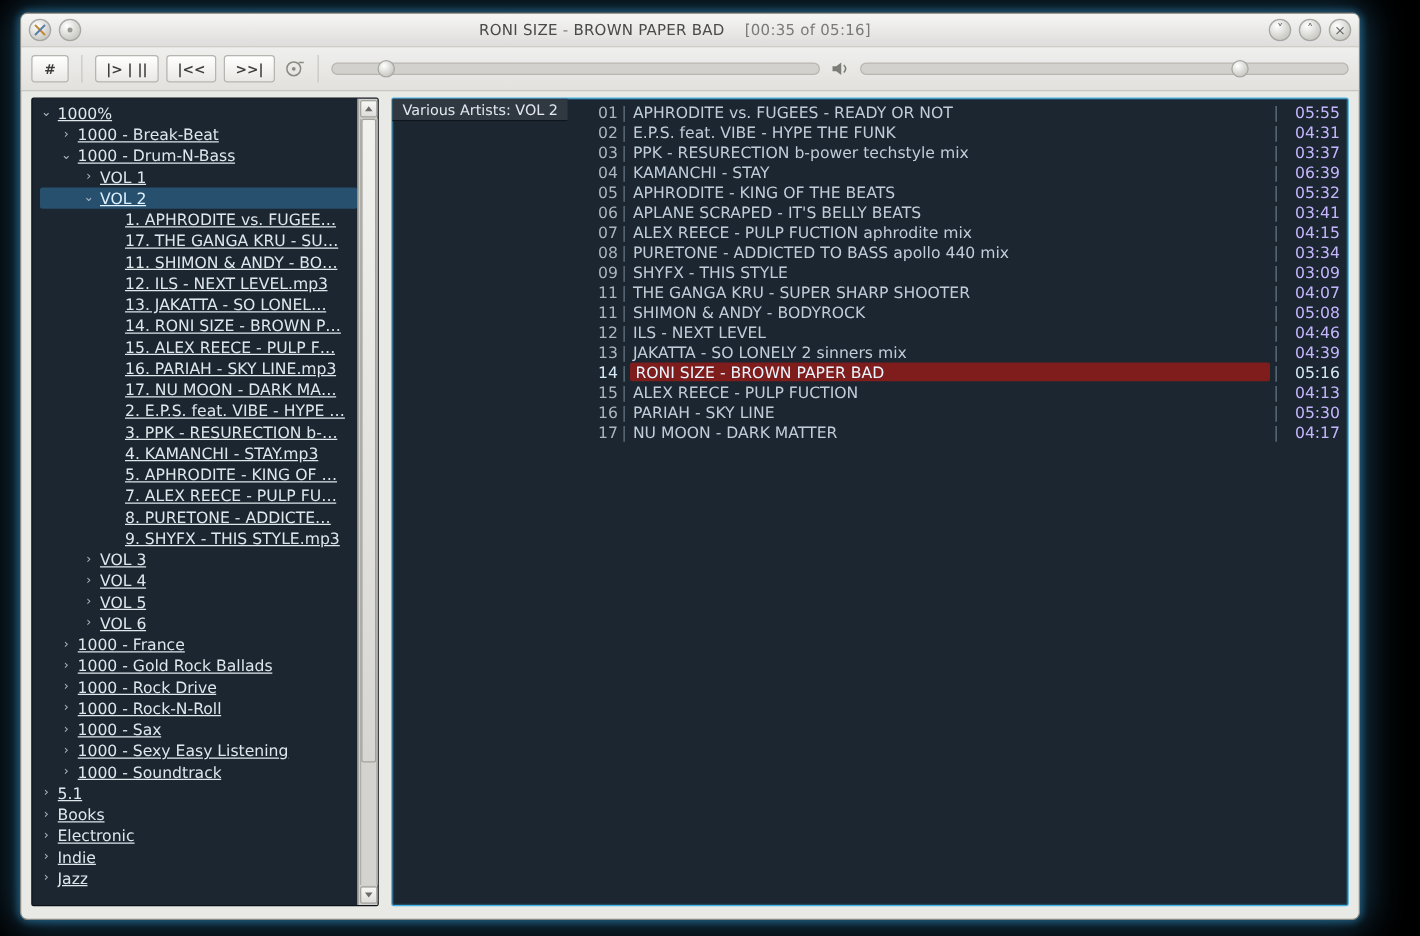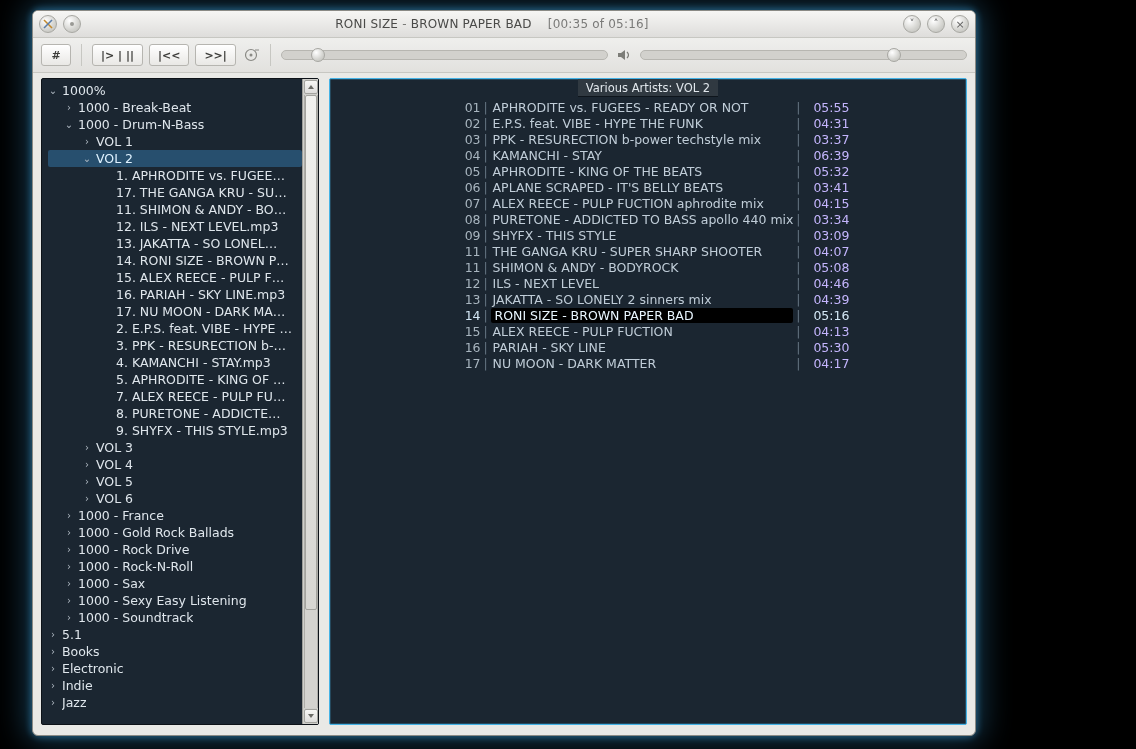--- a/index.html
+++ b/index.html
@@ -1,18 +1,18 @@
 <!DOCTYPE html>
 <html><head>
 <meta charset="utf-8">
 <style>
   * { box-sizing: border-box; margin: 0; padding: 0; }
   html, body { width: 1136px; height: 749px; background: #000; overflow: hidden; font-family: "DejaVu Sans", "Lucida Grande", Arial, sans-serif; }
   .glow-wrap {
-    position: absolute; left: 32px; top: 10px; width: 944px; height: 726px;
+    position: absolute; left: 16px; top: 10px; width: 1072px; height: 726px;
     border-radius: 8px;
     box-shadow: 0 0 30px 6px rgba(60,160,220,0.35), 0 0 6px 2px rgba(60,160,220,0.4);
   }
   .window {
     width: 100%; height: 100%; background: #e9e9e6; border: 1px solid #8a8a85; border-radius: 6px;
     display: flex; flex-direction: column; overflow: hidden;
   }
   
   .titlebar {
     height: 27px; display: flex; align-items: center; padding: 0 6px;
@@ -53,42 +53,42 @@
     background: radial-gradient(circle at 35% 30%, #ffffff, #d3d3cf 60%, #bcbcb7);
     border:1px solid #a7a7a2;
   }
   .vol-track { width:110px; }
   .speaker-icon { width:16px; height:16px; display:inline-block; position:relative; }
   .media-icon { width:16px; height:16px; display:inline-block; }
   
   .content { flex:1; display:flex; gap:10px; padding: 5px 8px 10px 8px; min-height:0; }
   .panel { background:#1b2631; border:1px solid #0d1218; border-radius:2px; color:#dfe6ec; position:relative; }
   .left-panel { width:278px; flex:none; display:flex; }
-  .right-panel { flex:1; border:1px solid #45b3e6; box-shadow: 0 0 0 1px rgba(69,179,230,.25) inset; display:flex; flex-direction:column;align-items:center; }
+  .right-panel { flex:1; border:1px solid #45b3e6; box-shadow: 0 0 0 1px rgba(69,179,230,.25) inset; display:flex; flex-direction:row; }
   
   .tree-scroll { flex:1; overflow:hidden; font-size:12.5px; line-height:17px; padding: 3px 0 3px 6px; }
   .tree-scrollbar { width:16px; background:#cfcfcb; border-left:1px solid #9e9e99; display:flex; flex-direction:column; align-items:center; }
   .sb-arrow { width:14px; height:14px; margin:1px 0; border:1px solid #a4a49f; background:linear-gradient(#f7f7f5,#dedddb); border-radius:2px; display:flex;align-items:center;justify-content:center; cursor:pointer;}
   .sb-track { flex:1; width:14px; background:#d4d3cf; border:1px solid #aeada8; border-top:none; border-bottom:none; position:relative;}
   .sb-thumb { position:absolute; left:0; right:0; top:0; height:84%; background:linear-gradient(#f1f1ee,#d7d6d2); border:1px solid #a3a39e; border-radius:2px;}
   .tree .row { display:flex; align-items:center; gap:4px; height:17px; cursor:pointer;}
   .tree .tw { width:10px; text-align:center; color:#aeb8c1; font-size:10px;}
-  .tree .lbl { overflow:hidden; text-overflow:ellipsis; }
+  .tree .lbl { overflow:hidden; text-overflow:ellipsis;text-decoration:underline; }
   .ind0 { padding-left: 0px; } .ind1 { padding-left: 16px; } .ind2 { padding-left: 34px; }
   .ind3 { padding-left: 54px; }
   .tree .sel { background:#274f6e; color:#dff2ff; border-radius:2px; padding-right:22px;}
   
   .pl-header { height:18px; background:#303941; color:#e1e7ec; font-size:11.5px; display:flex; align-items:center; padding:0 8px; border-bottom:1px solid #0e151c;}
   .pl-body { flex:1; overflow:hidden; padding: 2px 6px; font-size:12.5px;border-radius:13px; }
   .pl-row { display:flex; align-items:center; height:16px; color:#c0cdd8; cursor:pointer; }
   .pl-idx { width:34px; text-align:right; color:#a8b5bf; }
   .pl-bar { width:10px; text-align:center; color:#637380; }
   .pl-title { flex:1; overflow:hidden; text-overflow:ellipsis; white-space:nowrap; padding-left:2px; }
   .pl-dur { width:46px; text-align:right; color:#c4b5fd; }
-  .pl-row.sel .pl-title { background:#000000; color:#e9f6ff; border-radius:2px; padding-left:4px; }
+  .pl-row.sel .pl-title { background:#7f1d1d; color:#e9f6ff; border-radius:2px; padding-left:4px; }
   .pl-row.sel .pl-dur, .pl-row.sel .pl-idx { color:#d4e8f6; }
   svg { display:block; }
 </style>
 </head>
 <body>
 
 <div class="glow-wrap">
   <div class="window">
 
     <div class="titlebar">

